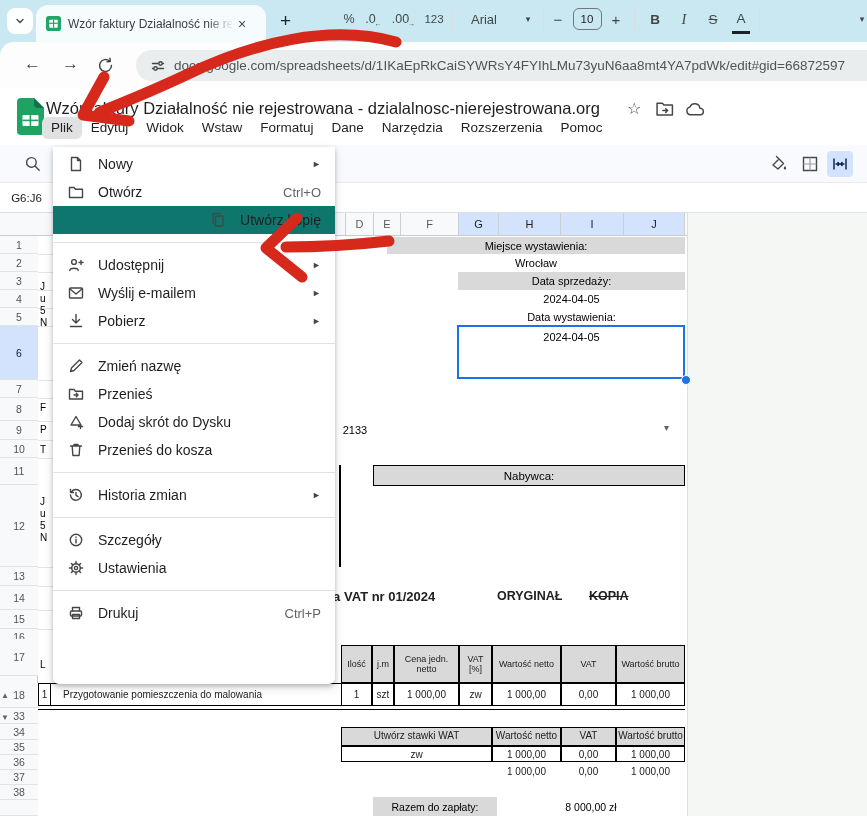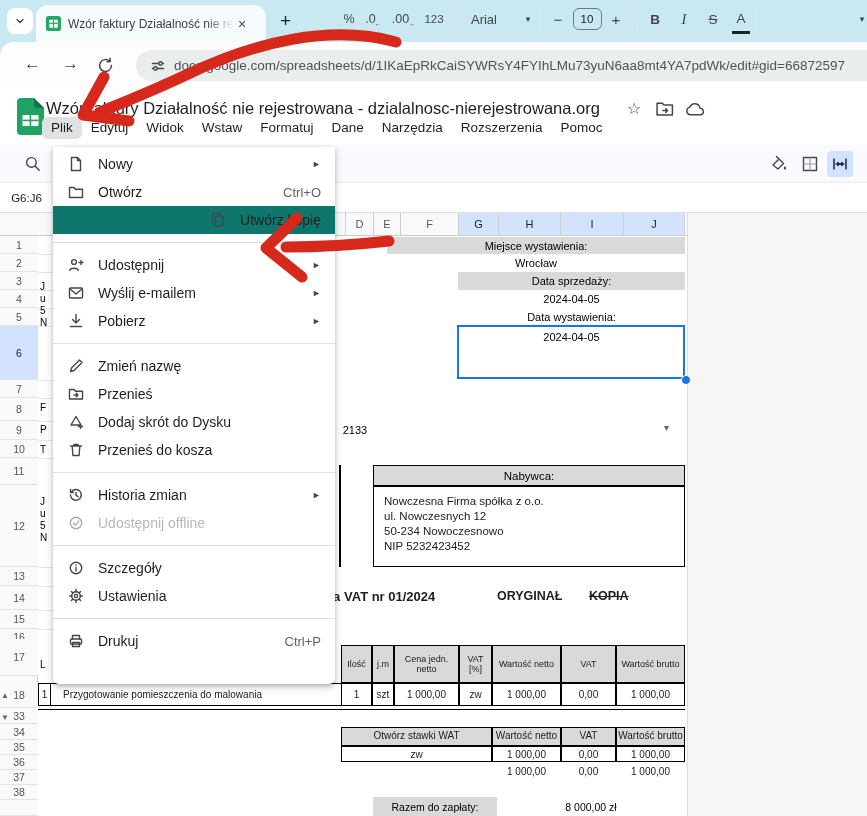--- a/index.html
+++ b/index.html
@@ -296,26 +296,20 @@
       <div>N</div>
   </div>
   <div class="frag" style="left:40px;top:402px">F</div>
   <div class="frag" style="left:40px;top:424px">P</div>
   <div class="frag" style="left:40px;top:444px">T</div>
   <div class="cell" style="left:333px;top:421px;width:44px;height:17px">2133</div>
   <div class="abs" style="left:664px;top:422px;font-size:10px;color:#5f6368">▾</div>
 
   <div class="abs" style="left:339px;top:465px;width:2px;height:102px;background:#000"></div>
   <div class="cell gray blk" style="left:373px;top:465px;width:312px;height:21px;font-size:11.5px">Nabywca:</div>
-  <div class="abs blk" style="left:373px;top:486px;width:312px;height:81px;background:#fff;padding:7px 0 0 10px;font-size:11.5px;line-height:15px">
-    <div>Nowczesna Firma spółka z o.o.</div>
-    <div>ul. Nowczesnych 12</div>
-    <div>50-234 Nowoczesnowo</div>
-    <div>NIP 5232423452</div>
-  </div>
 
   <div class="abs bold" style="left:333px;top:589px;font-size:13px">a</div>
   <div class="abs bold" style="left:344px;top:589px;font-size:13px">VAT nr 01/2024</div>
   <div class="abs bold" style="left:497px;top:589px;font-size:12.5px">ORYGINAŁ</div>
   <div class="abs bold strike" style="left:589px;top:589px;font-size:12.5px">KOPIA</div>
 
   <div class="itable" style="left:341px;top:645px;grid-template-columns:31px 22px 65px 33px 69px 55px 69px;grid-template-rows:38px 23px">
     <div class="hd">Ilość</div>
     <div class="hd">j.m</div>
     <div class="hd">Cena jedn. netto</div>
@@ -330,21 +324,21 @@
     <div>1 000,00</div>
     <div>0,00</div>
     <div>1 000,00</div>
   </div>
   <div class="frag" style="left:40px;top:659px">L</div>
   <div class="abs" style="left:38px;top:683px;width:13px;height:23px;border:1px solid #000;box-sizing:border-box;display:flex;align-items:center;justify-content:center;font-size:10px">1</div>
   <div class="abs" style="left:50px;top:683px;width:292px;height:23px;border:1px solid #000;box-sizing:border-box;display:flex;align-items:center;padding-left:12px;font-size:10px">Przygotowanie pomieszczenia do malowania</div>
   <div class="abs" style="left:38px;top:709px;width:647px;height:0;border-top:1.5px solid #000"></div>
 
   <div class="itable" style="left:341px;top:727px;grid-template-columns:151px 69px 55px 69px;grid-template-rows:19px 16px">
-    <div class="hd" style="font-size:10px">Otwórz stawki WAT</div>
+    <div class="hd" style="font-size:10px">Utwórz stawki WAT</div>
     <div class="hd" style="font-size:10px">Wartość netto</div>
     <div class="hd" style="font-size:10px">VAT</div>
     <div class="hd" style="font-size:10px">Wartość brutto</div>
     <div>zw</div>
     <div>1 000,00</div>
     <div>0,00</div>
     <div>1 000,00</div>
   </div>
   <div class="itable noborder" style="left:341px;top:763px;grid-template-columns:151px 69px 55px 69px;grid-template-rows:16px">
     <div></div>
@@ -456,29 +450,20 @@
     </div>
     <div class="msep"></div>
     <div class="mi">
       <span class="micon">
           <svg width="16" height="16" viewBox="0 0 16 16">
             <path class="ico" d="M3.3 5 a5.4 5.4 0 1 1 -.8 3 M2.5 2.5 v3 h3 M8 5.5 v2.8 l2.1 1.3"></path>
           </svg>
         </span>
       <span>Historia zmian</span>
       <span class="arr">►</span>
-    </div>
-    <div class="mi dis">
-      <span class="micon">
-          <svg width="16" height="16" viewBox="0 0 16 16">
-            <circle class="ico" cx="8" cy="8" r="5.7"></circle>
-            <path class="ico" d="M5.4 8.2 l1.9 1.9 3.5 -4"></path>
-          </svg>
-        </span>
-      <span>Udostępnij offline</span>
     </div>
     <div class="msep"></div>
     <div class="mi">
       <span class="micon">
           <svg width="16" height="16" viewBox="0 0 16 16">
             <circle class="ico" cx="8" cy="8" r="5.7"></circle>
             <path class="ico" d="M8 7.3 v3.6 M8 5 v.2"></path>
           </svg>
         </span>
       <span>Szczegóły</span>

